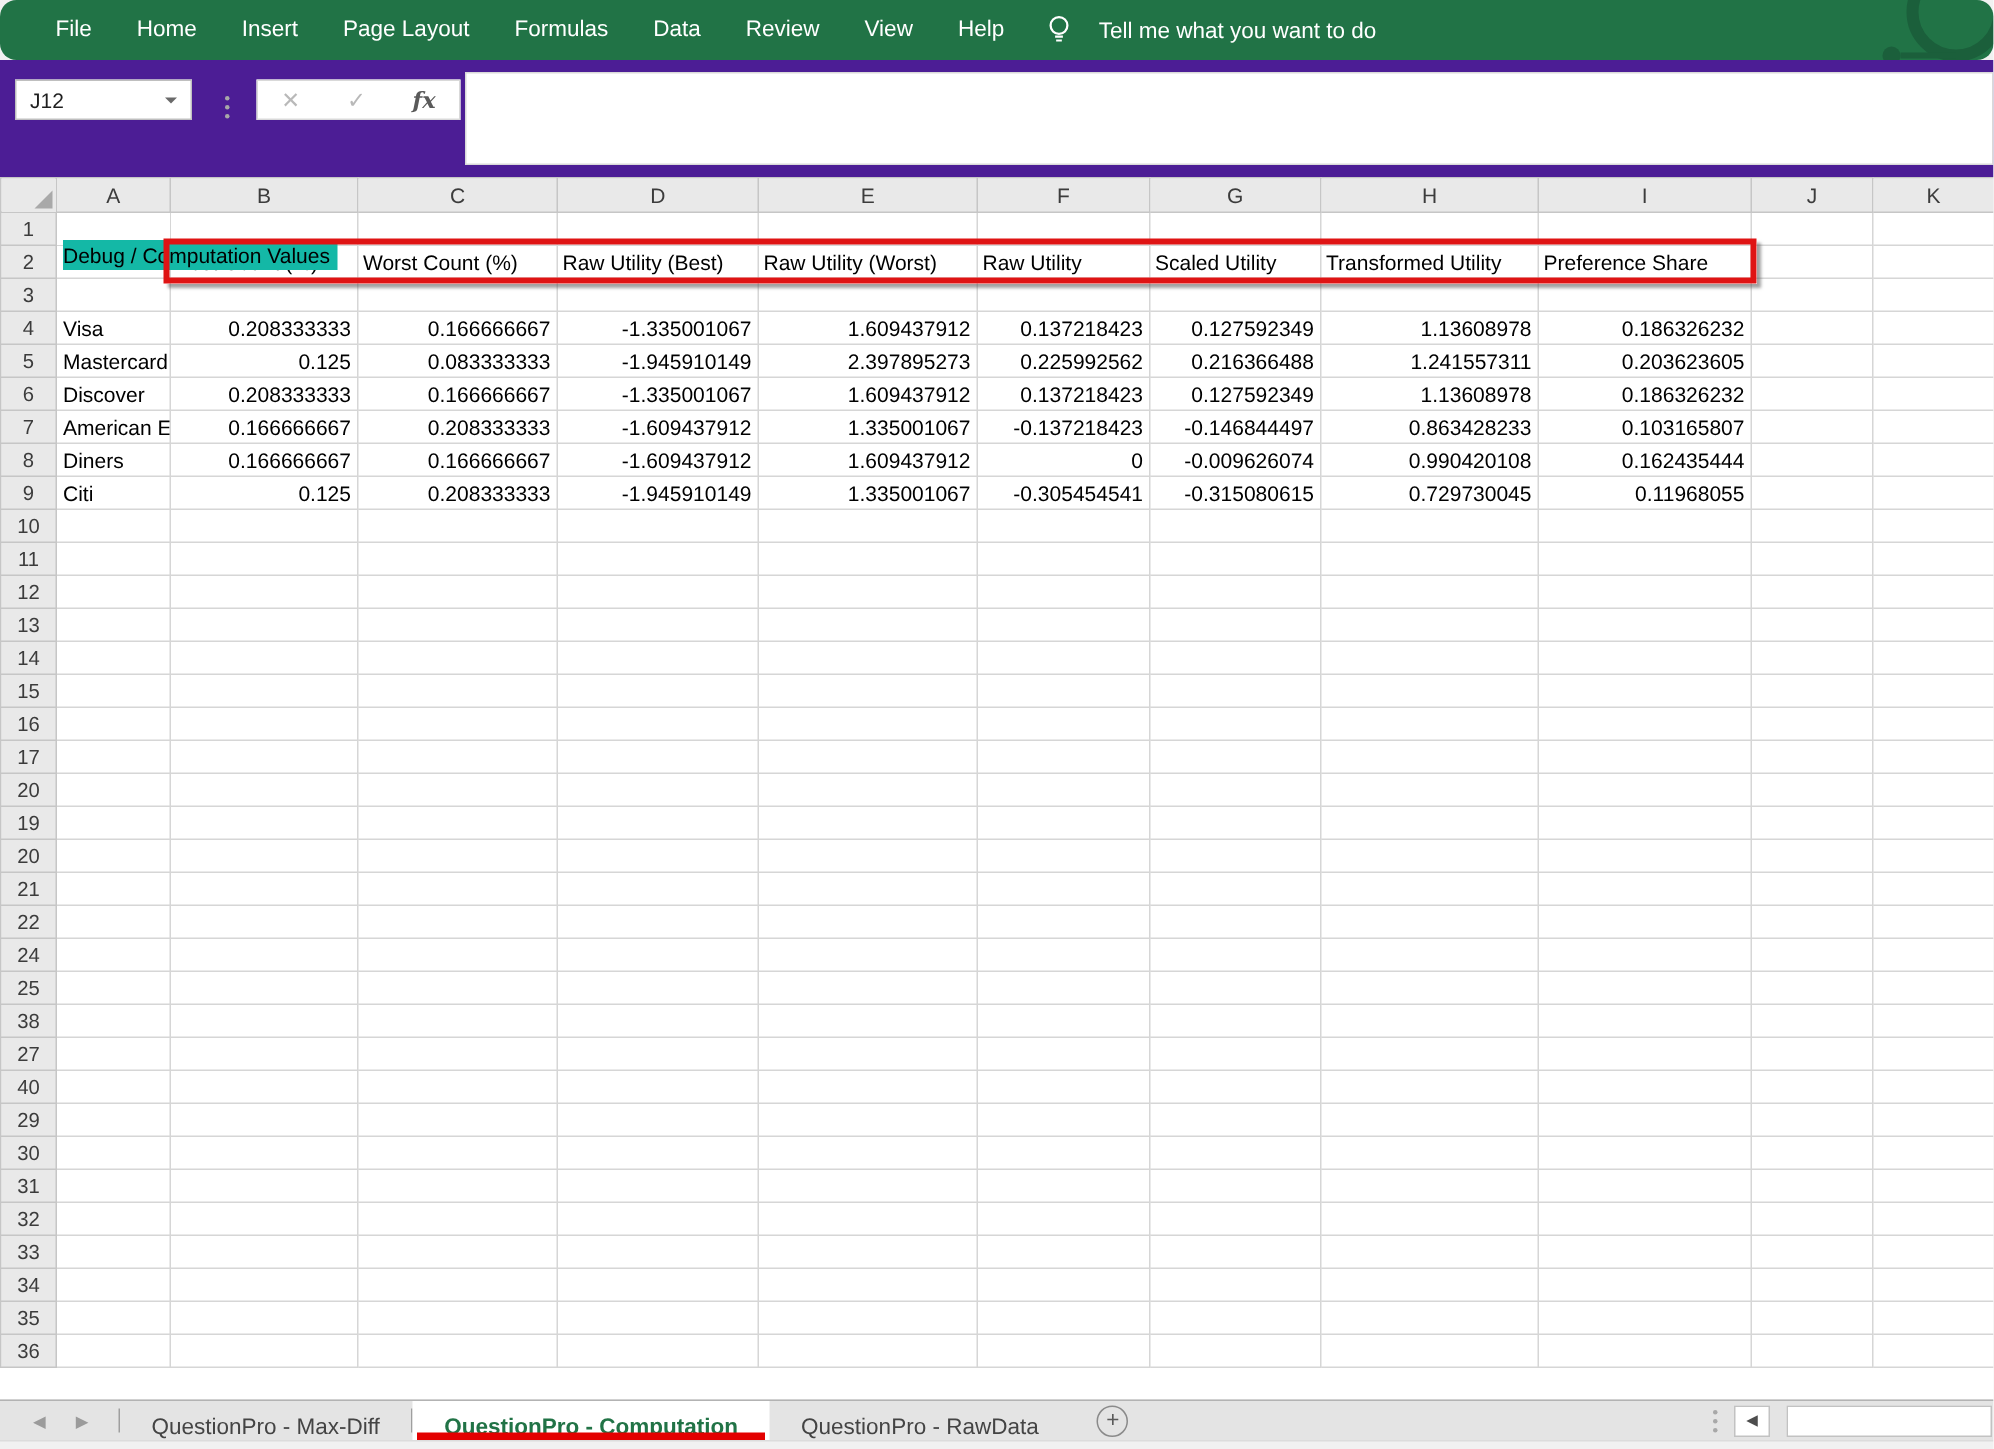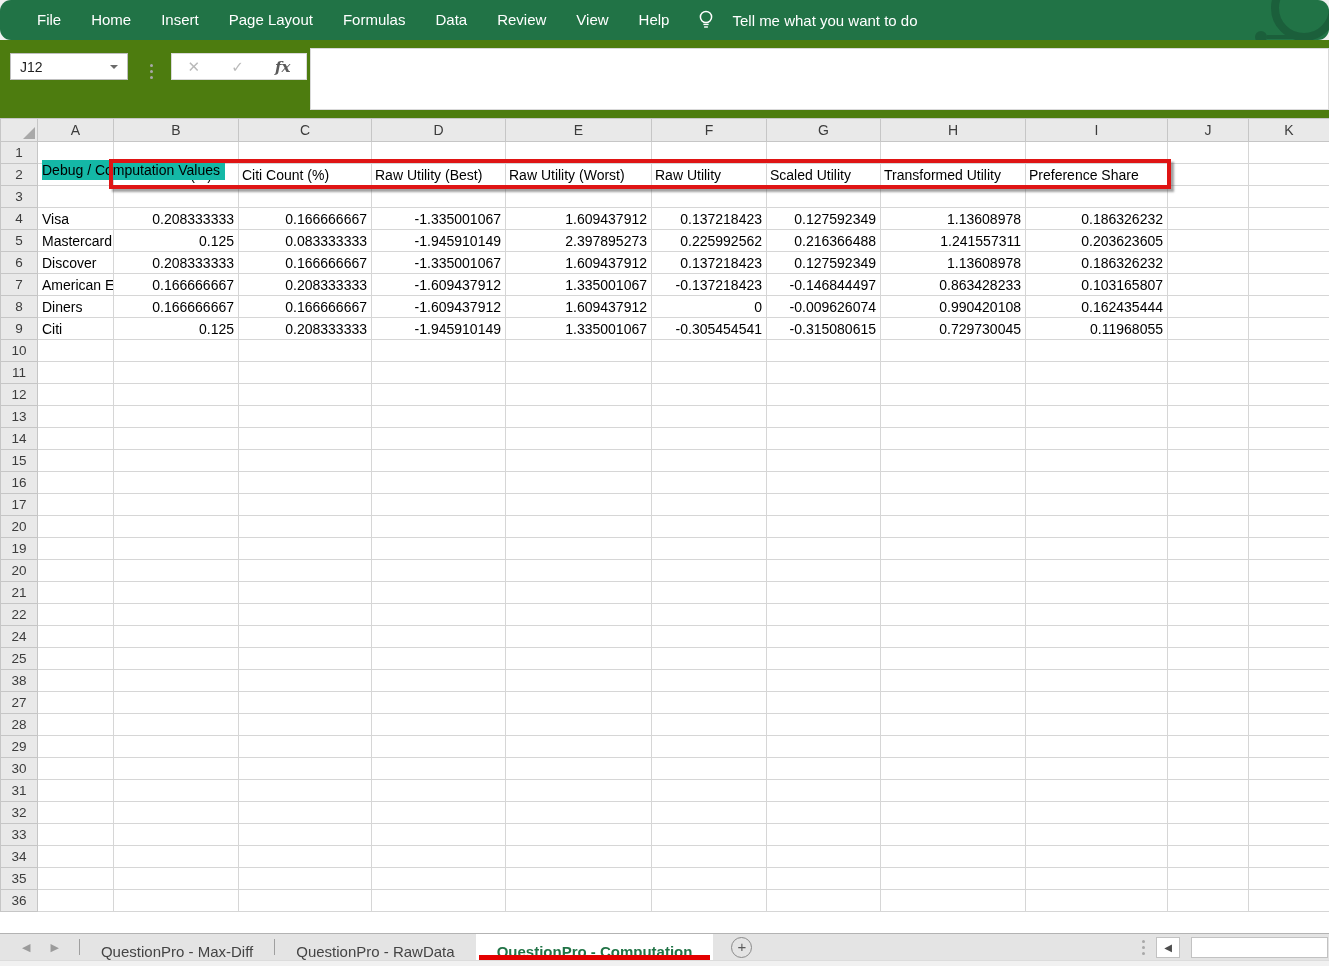--- a/index.html
+++ b/index.html
@@ -6,21 +6,21 @@
   html,body { width:1329px; height:966px; overflow:hidden; }
   body { font-family:"Liberation Sans","DejaVu Sans",sans-serif; background:#f1f1f1; }
 
   
   .ribbon { height:40px; background:#217346; display:flex; align-items:center; padding-left:22px; position:relative; color:#fff; overflow:hidden;border-radius:11px; }
   .menu-item { padding:0 15px; font-size:15px; line-height:40px; white-space:nowrap; }
   .tellme { display:flex; align-items:center; margin-left:14px; font-size:15px; gap:18px; white-space:nowrap; }
   .logo-arc { position:absolute; right:0; top:0; width:110px; height:40px; pointer-events:none; }
 
   
-  .formula-strip { height:78px; background:#4d7c0f; position:relative; }
+  .formula-strip { height:78px; background:#4c1d95; position:relative; }
   .name-box { position:absolute; left:10px; top:13px; width:118px; height:27px; background:#fff; border:1px solid #bfbfbf; display:flex; align-items:center; padding:0 9px; font-size:14px; color:#1f1f1f; }
   .name-caret { margin-left:auto; width:0; height:0; border:4px solid transparent; border-top-color:#6a6a6a; position:relative; top:2px; }
   .vdots { display:flex; flex-direction:column; gap:3px; }
   .vdots i { width:3px; height:3px; background:#a8a8a8; border-radius:50%; }
   .strip-dots { position:absolute; left:150px; top:24px; }
   .fx-group { position:absolute; left:171px; top:13px; width:136px; height:27px; background:#fff; border:1px solid #d9d9d9; display:flex; align-items:center; justify-content:space-around; }
   .btn-cancel, .btn-enter { color:#b9b9b9; font-size:15px; }
   .btn-fx { font-family:"DejaVu Serif",serif; font-style:italic; font-weight:bold; color:#5a5a5a; font-size:15px; }
   .formula-input { position:absolute; left:310px; top:8px; width:1019px; height:62px; background:#fff; border:1px solid #d9d9d9; }
 
@@ -155,21 +155,21 @@
           <td></td>
           <td></td>
           <td></td>
           <td></td>
           <td></td>
         </tr>
         <tr>
           <th>2</th>
           <td></td>
           <td class="hdr">Best Count (%)</td>
-          <td class="hdr">Citi Count (%)</td>
+          <td class="hdr">Worst Count (%)</td>
           <td class="hdr">Raw Utility (Best)</td>
           <td class="hdr">Raw Utility (Worst)</td>
           <td class="hdr">Raw Utility</td>
           <td class="hdr">Scaled Utility</td>
           <td class="hdr">Transformed Utility</td>
           <td class="hdr">Preference Share</td>
           <td></td>
           <td></td>
         </tr>
         <tr>
@@ -502,21 +502,21 @@
           <td></td>
           <td></td>
           <td></td>
           <td></td>
           <td></td>
           <td></td>
           <td></td>
           <td></td>
         </tr>
         <tr>
-          <th>28</th>
+          <th>40</th>
           <td></td>
           <td></td>
           <td></td>
           <td></td>
           <td></td>
           <td></td>
           <td></td>
           <td></td>
           <td></td>
           <td></td>
@@ -643,26 +643,26 @@
   <div class="tab-nav">
     <span>◀</span>
     <span>▶</span>
   </div>
   <div class="tab-sep"></div>
   <div style="display:flex">
       <div class="tab">
         <span>QuestionPro - Max-Diff</span>
       </div>
       <div class="tab-sep"></div>
-      <div class="tab">
-        <span>QuestionPro - RawData</span>
-      </div>
       <div class="tab active">
         <span style="color: rgb(33, 115, 70);">QuestionPro - Computation</span>
         <div class="tab-underline" style="background: rgb(227, 0, 0);"></div>
+      </div>
+      <div class="tab">
+        <span>QuestionPro - RawData</span>
       </div>
     </div>
   <div class="add-sheet">
     <div class="circle-plus">+</div>
   </div>
   <div class="tabbar-right">
     <div class="vdots">
         <i></i>
         <i></i>
         <i></i>

